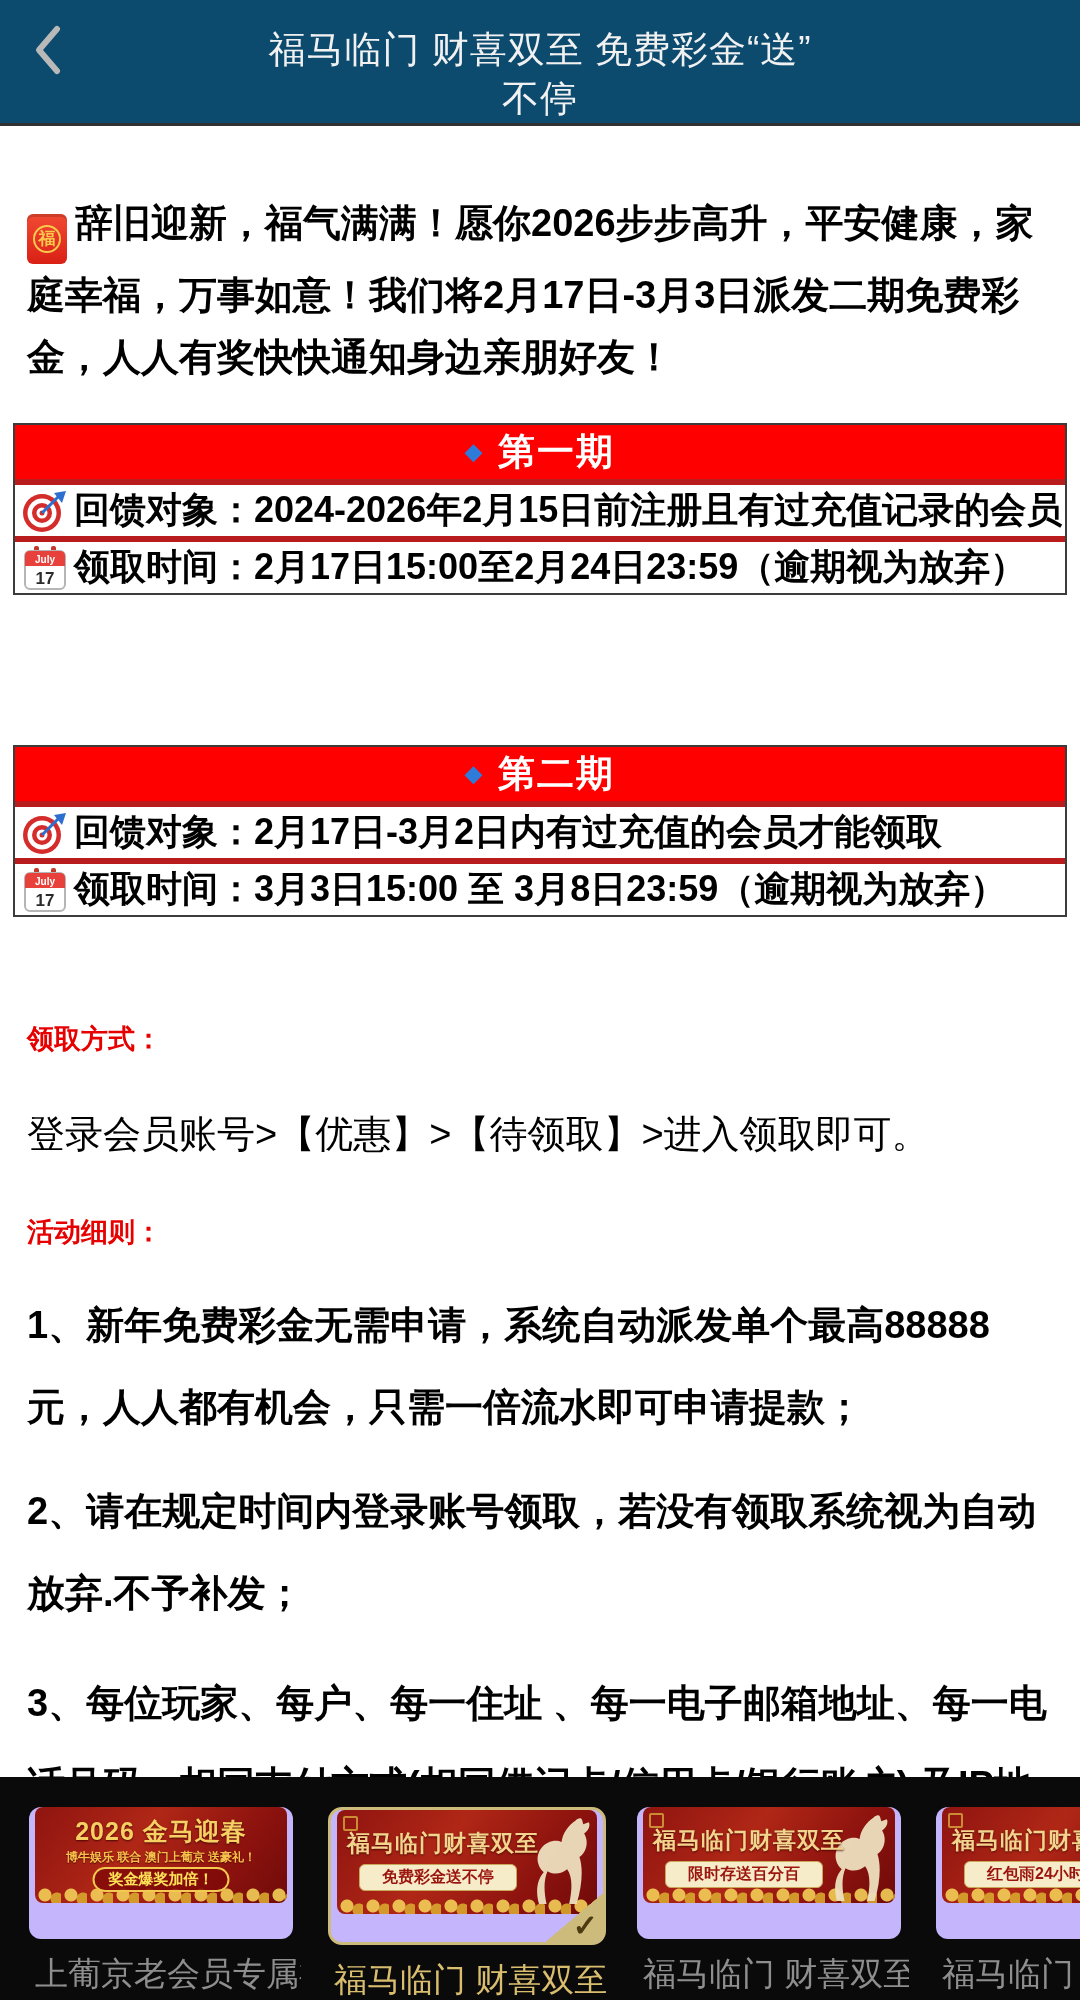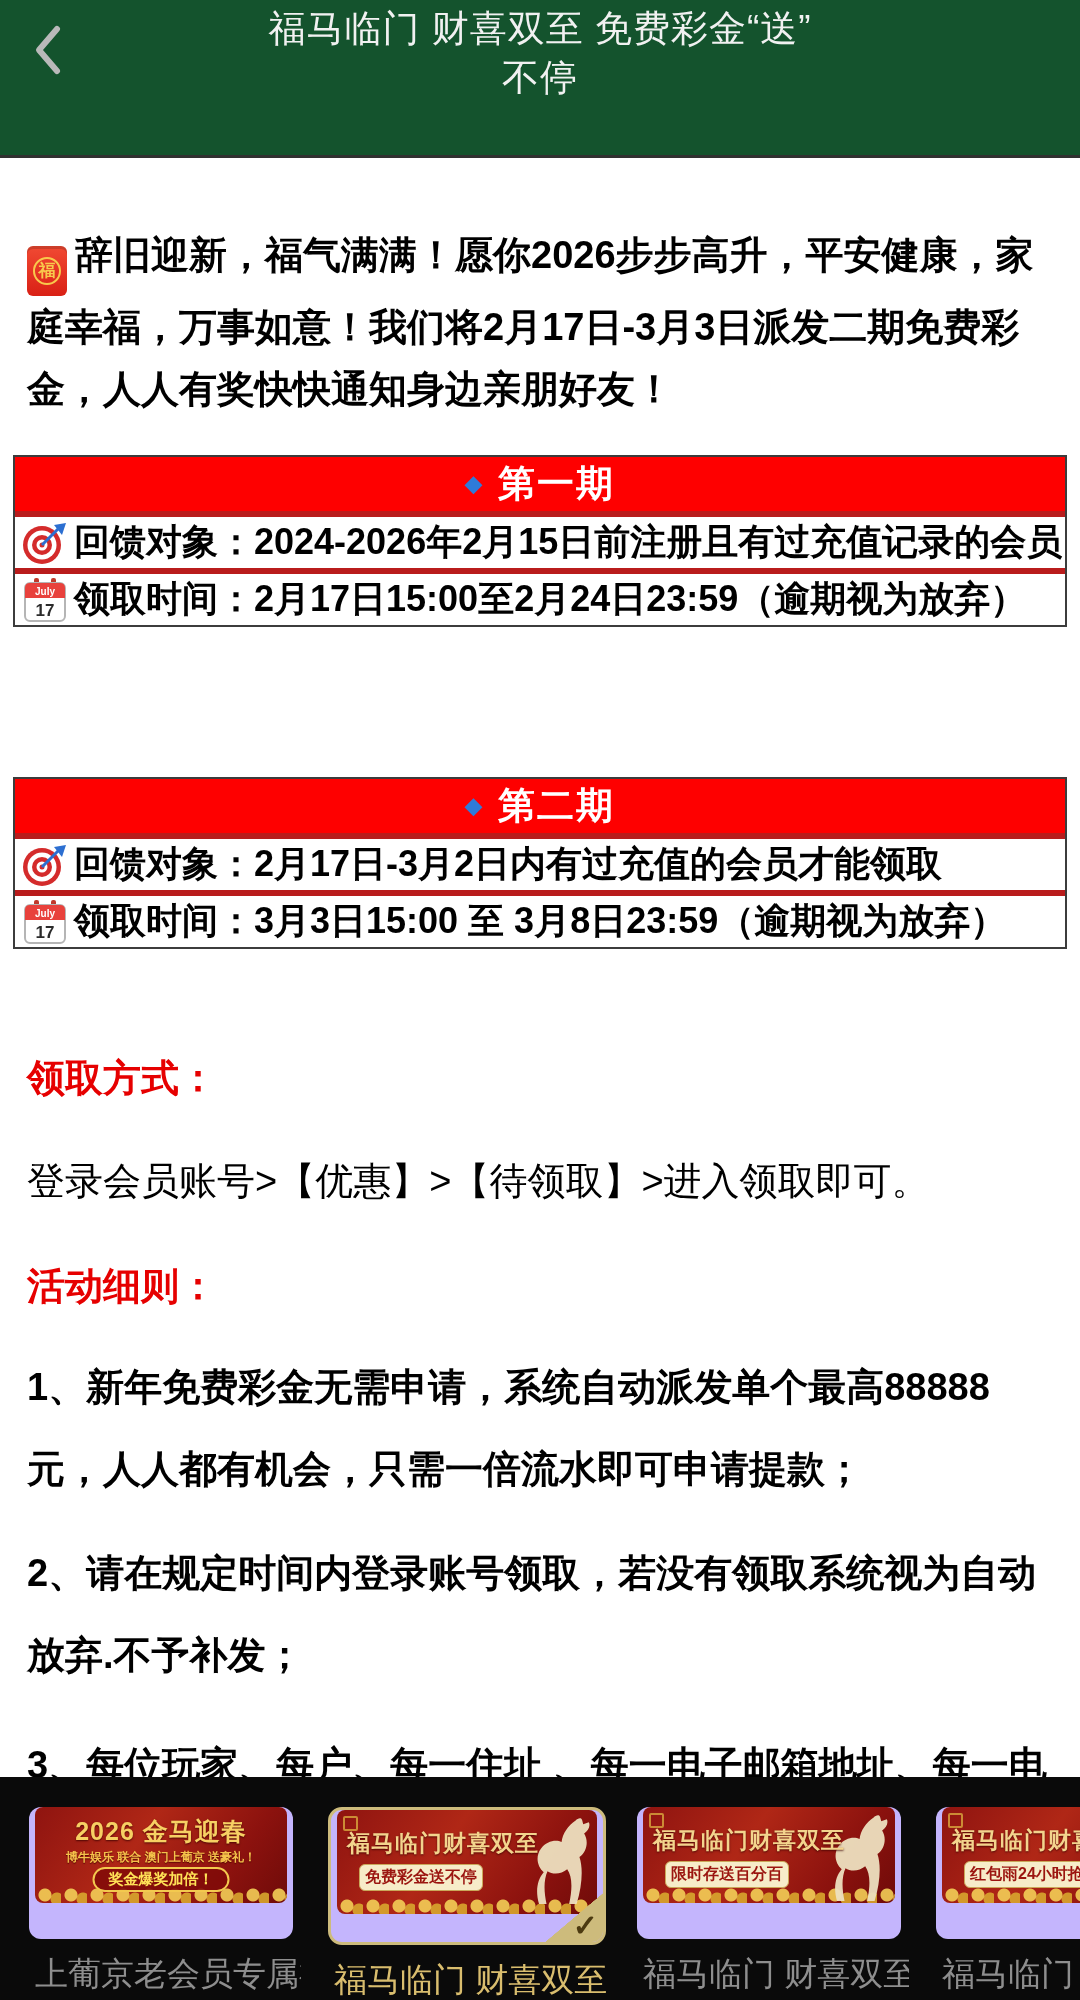--- a/index.html
+++ b/index.html
@@ -5,23 +5,23 @@
   * { margin:0; padding:0; box-sizing:border-box; }
   html,body { width:1080px; height:2000px; }
   body {
     font-family:"Liberation Sans", sans-serif;
     background:#ffffff; color:#000;
     position:relative; overflow:hidden;
   }
 
   
   .app-header {
-    position:relative; height:158px; background:#14532d;
+    position:relative; height:126px; background:#0c4a6e;
     border-bottom:3px solid #313131;
-    display:flex; align-items:flex-start; justify-content:center;
+    display:flex; align-items:flex-end; justify-content:center;
   }
   .back-btn {
     position:absolute; left:18px; top:18px; width:60px; height:64px;
     display:flex; align-items:center; justify-content:center; cursor:pointer;
   }
   .app-title {
     color:#f1f1f1; font-size:37px; font-weight:500; line-height:49px;
     text-align:center; letter-spacing:1px; padding-top:4px;
   }
 
@@ -58,21 +58,21 @@
   .diamond { color:#2f7bd9; font-size:22px; margin-right:14px; }
   .diamond::before { content:"◆"; }
   .phase-row {
     height:57px; border-top:6px solid #b91c1c;
     display:flex; align-items:center; padding-left:5px;
     font-size:36px; font-weight:700; white-space:nowrap; overflow:hidden;
   }
   .row-icon { width:50px; height:48px; flex:0 0 50px; margin-right:4px; }
 
   
-  .sec-title { color:#e60000; font-size:38px; font-weight:700; }
+  .sec-title { color:#e60000; font-size:27px; font-weight:700; }
   .claim-title { margin-top:104px; }
   .claim-text  { margin-top:52px; font-size:38px; font-weight:400; }
   .rules-title { margin-top:54px; }
   .rule { font-size:38px; font-weight:700; line-height:82px; }
   .rule.r1 { margin-top:34px; }
   .rule.r2 { margin-top:22px; }
   .rule.r3 { margin-top:28px; }
 
   
   .bottom-bar {
@@ -102,21 +102,21 @@
     border:2px solid #d9a93e; border-radius:2px; opacity:.8;
   }
   .banner .b-title {
     position:absolute; left:10px; top:18px; z-index:3;
     color:#f3d48d; font-size:23px; font-weight:700; letter-spacing:1px;
     text-shadow:0 1px 2px rgba(60,0,0,.8); white-space:nowrap;
   }
   .banner .b-pill {
     position:absolute; left:22px; top:54px; z-index:3;
     background:#f7ecc9; color:#9b1510; border:1px solid #caa85a;
-    font-size:16px; font-weight:700; border-radius:6px; padding:2px 5px;
+    font-size:16px; font-weight:700; border-radius:6px; padding:2px 22px;
     white-space:nowrap;
   }
   .banner.style-a .b-title {
     left:0; right:0; top:8px; text-align:center;
     color:#f7d063; font-size:25px;
   }
   .banner.style-a .b-sub {
     position:absolute; left:0; right:0; top:42px; text-align:center;
     color:#f5c24b; font-size:12px; font-weight:700; z-index:3;
     text-shadow:0 1px 1px rgba(80,0,0,.9); white-space:nowrap;

